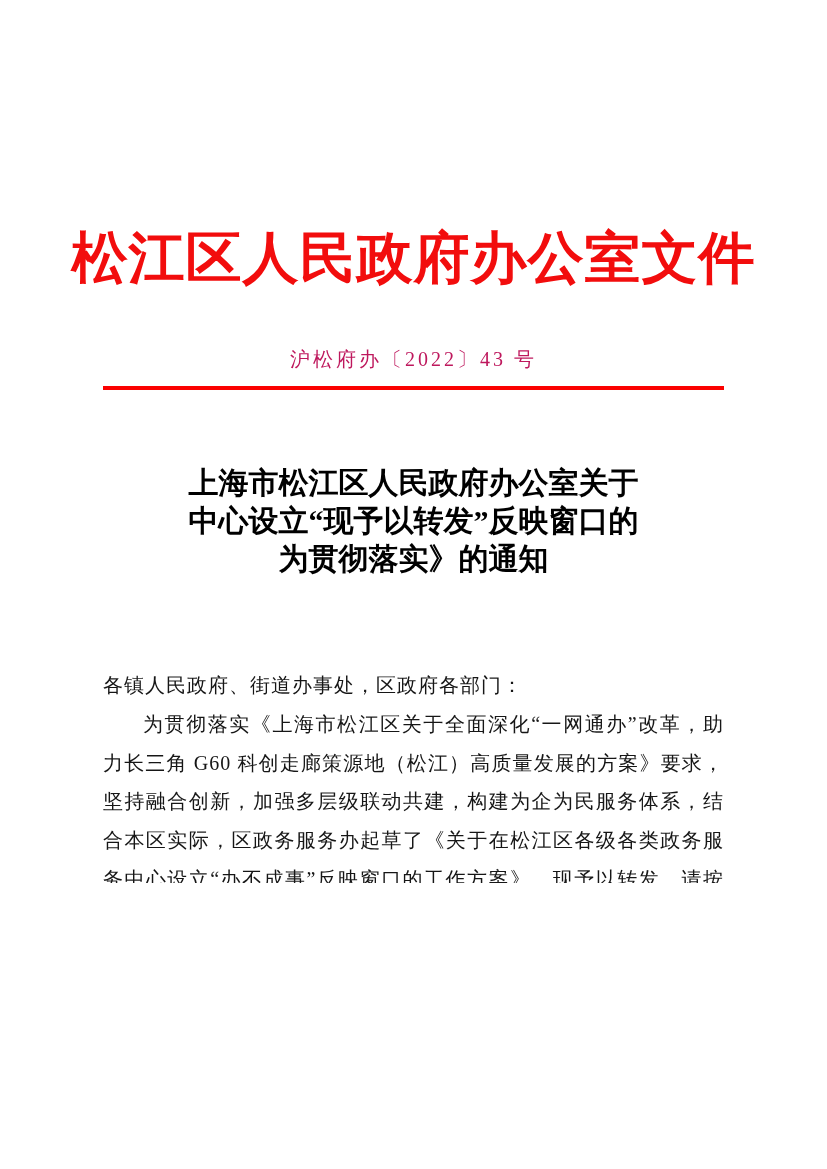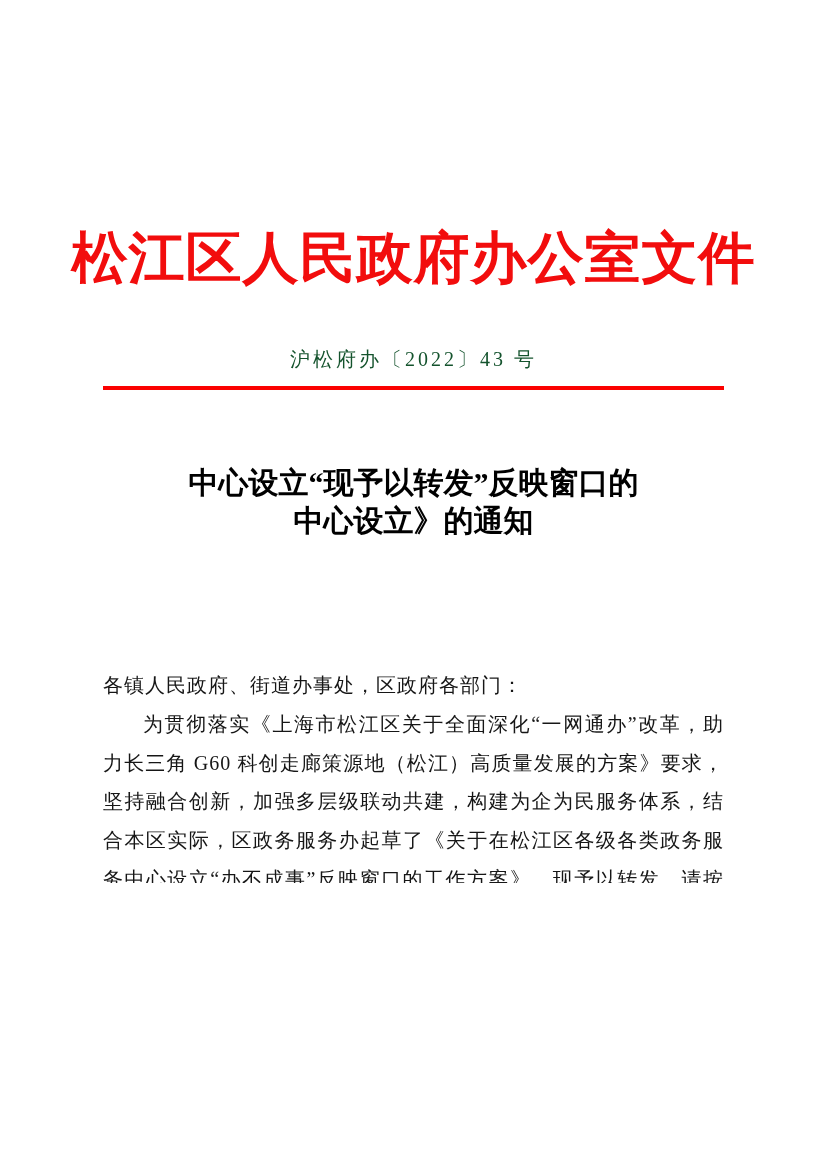--- a/index.html
+++ b/index.html
@@ -30,21 +30,21 @@
     white-space: nowrap;
   }
   .doc-number {
     position: absolute;
     top: 346px;
     left: 0;
     width: 100%;
     text-align: center;
     font-size: 20px;
     letter-spacing: 3px;
-    color: #14532d;
+    color: #be185d;
     white-space: nowrap;
   }
   .red-line {
     position: absolute;
     top: 386px;
     left: 103px;
     width: 621px;
     height: 4px;
     background: var(--line_red, #fb0100);
   }
@@ -120,22 +120,23 @@
 
 <div class="page">
 
   <div class="header-title">松江区人民政府办公室文件</div>
 
   <div class="doc-number">沪松府办〔2022〕43 号</div>
 
   <div class="red-line"></div>
 
   <div class="title-block">
+    <div>上海市松江区人民政府办公室关于</div>
     <div>中心设立“现予以转发”反映窗口的</div>
-    <div>中心设立》的通知</div>
+    <div>为贯彻落实》的通知</div>
   </div>
 
   <div class="content">
     <div class="salutation">各镇人民政府、街道办事处，区政府各部门：</div>
     <p class="body-para">为贯彻落实《上海市松江区关于全面深化“一网通办”改革，助力长三角 G60 科创走廊策源地（松江）高质量发展的方案》要求，坚持融合创新，加强多层级联动共建，构建为企为民服务体系，结合本区实际，区政务服务办起草了《关于在松江区各级各类政务服务中心设立“办不成事”反映窗口的工作方案》，现予以转发，请按照执行。</p>
   </div>
 
   <div class="date-line">2022 年 10 月 11 日</div>
 
   <div class="seal">

